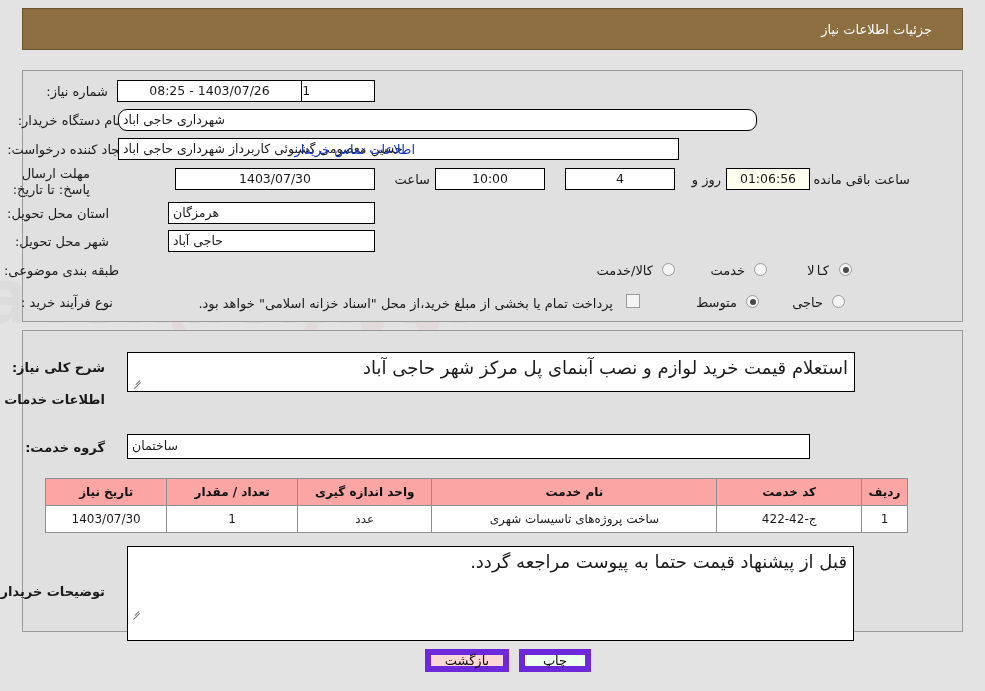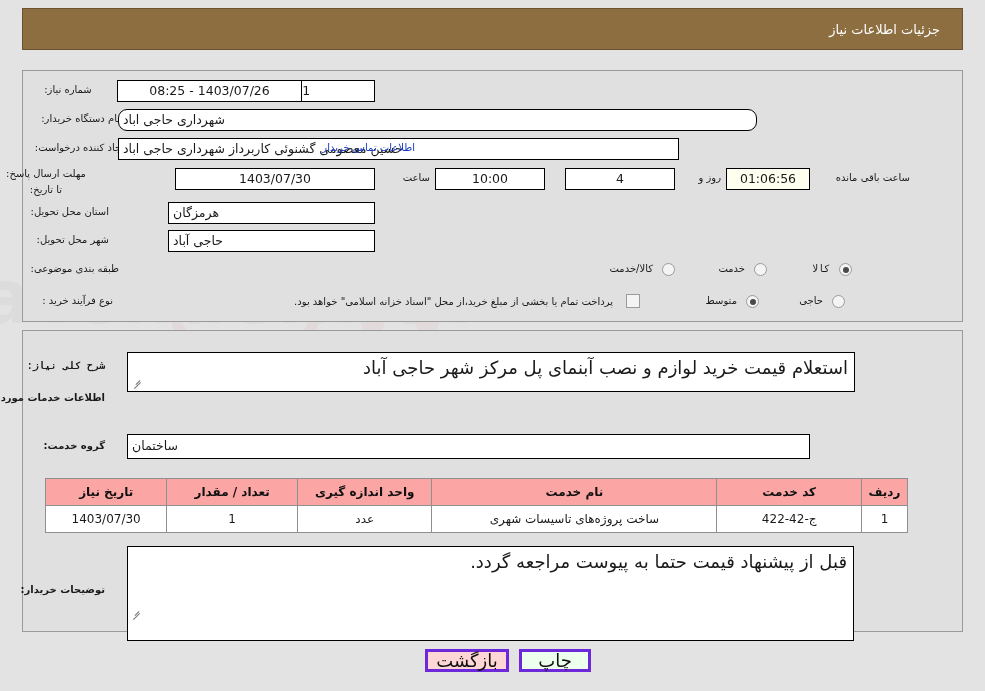--- a/index.html
+++ b/index.html
@@ -31,21 +31,21 @@
   .header-bar {
     position: absolute;
     left: 22px; top: 8px;
     width: 941px; height: 42px;
     background: #8d6e41;
     border: 1px solid #6b5330;
     box-sizing: border-box;
     display: flex;
     align-items: center;
     justify-content: flex-start;
-    padding-right: 22px;
+    padding-right: 30px;
     z-index: 2;
   }
   .header-title {
     color: #ffffff;
     font-size: 13px;
     letter-spacing: .2px;
   }
 
   
   .panel {
@@ -56,24 +56,24 @@
     border: 1px solid #9a9a9a;
     box-sizing: border-box;
     z-index: 1;
   }
   #panel-top    { top: 70px;  height: 252px; }
   #panel-mid    { top: 330px; height: 302px; }
 
   
   .lbl {
     position: absolute;
-    font-size: 10px;
+    font-size: 13px;
     color: #1a1a1a;
     white-space: nowrap;
-    text-align: center;
+    text-align: right;
     z-index: 3;
   }
   .lbl.bold { font-weight: bold; }
   .lbl.blue { color: #1437c4; }
 
   .fld {
     position: absolute;
     background: #ffffff;
     border: 1px solid #000000;
     box-sizing: border-box;
@@ -169,23 +169,23 @@
     padding: 0 4px;
     text-align: center;
     color: #1a1a1a;
     white-space: nowrap;
   }
 
   
   .btn {
     position: absolute;
     height: 23px;
-    border: 3px solid #6d28d9;
-    box-sizing: border-box;
-    font-size: 18px;
+    border: 6px solid #6d28d9;
+    box-sizing: border-box;
+    font-size: 13px;
     color: #111;
     display: flex;
     align-items: center;
     justify-content: center;
     cursor: pointer;
     z-index: 4;
     font-family: "DejaVu Sans", "Liberation Sans", sans-serif;
   }
   #btn-print { background: #edffed; left: 519px; top: 649px; width: 72px; }
   #btn-back  { background: #ffd6d6; left: 425px; top: 649px; width: 84px; }
@@ -257,21 +257,21 @@
 
   <div class="radio checked" style="right:226px; top:295px;"></div>
   <div class="lbl" style="right:248px; top:295px;">متوسط</div>
 
   <div style="position:absolute; right:345px; top:294px; width:14px; height:14px;
               border:1px solid #9b9b9b; background:#f4f4f4; box-sizing:border-box; z-index:3;"></div>
   <div class="lbl" style="right:372px; top:296px;">پرداخت تمام یا بخشی از مبلغ خرید،از محل "اسناد خزانه اسلامی" خواهد بود.</div>
 
   <div class="panel" id="panel-mid"></div>
 
-  <div class="lbl bold" style="right:880px; top:360px;font-family:Liberation Mono, monospace;">شرح کلی نیاز:</div>
+  <div class="lbl bold" style="right:880px; top:360px;">شرح کلی نیاز:</div>
   <div class="area" style="right:130px; top:352px; width:728px; height:40px;">استعلام قیمت خرید لوازم و نصب آبنمای پل مرکز شهر حاجی آباد</div>
   <div class="resize-grip" style="right:841px; top:377px;">
     <span></span>
       <span></span>
   </div>
 
   <div class="lbl bold" style="right:880px; top:392px;">اطلاعات خدمات مورد نیاز</div>
 
   <div class="lbl bold" style="right:880px; top:440px;">گروه خدمت:</div>
   <div class="fld right" style="right:175px; top:434px; width:683px; height:25px;">ساختمان</div>

